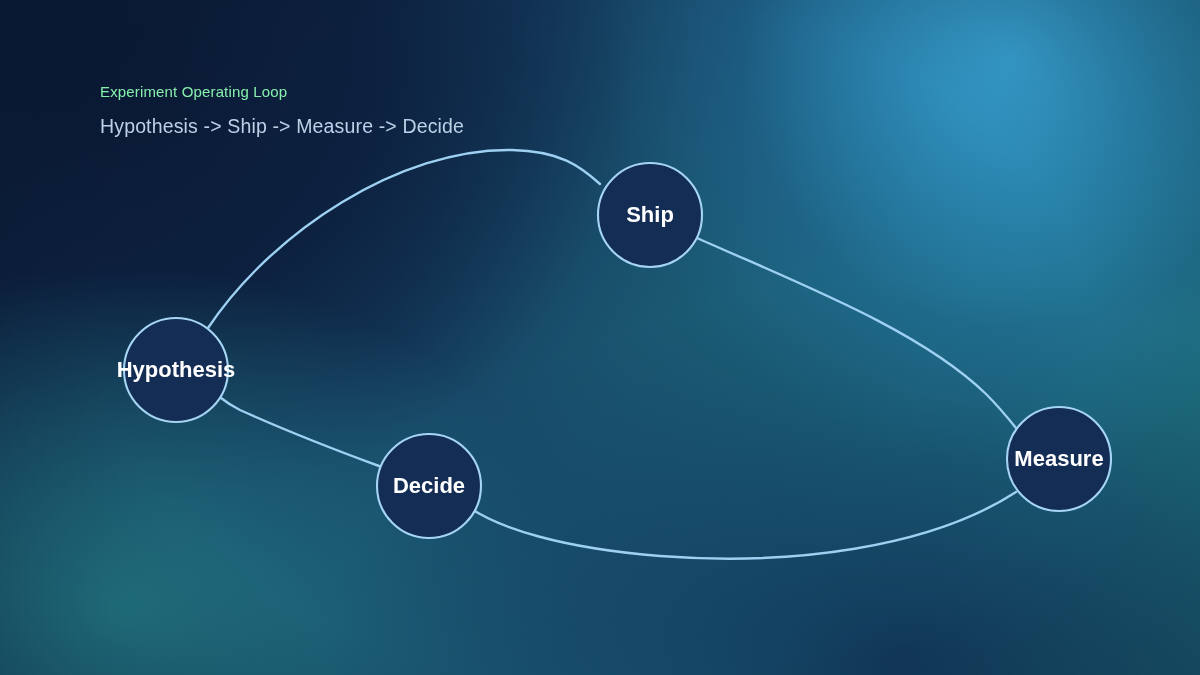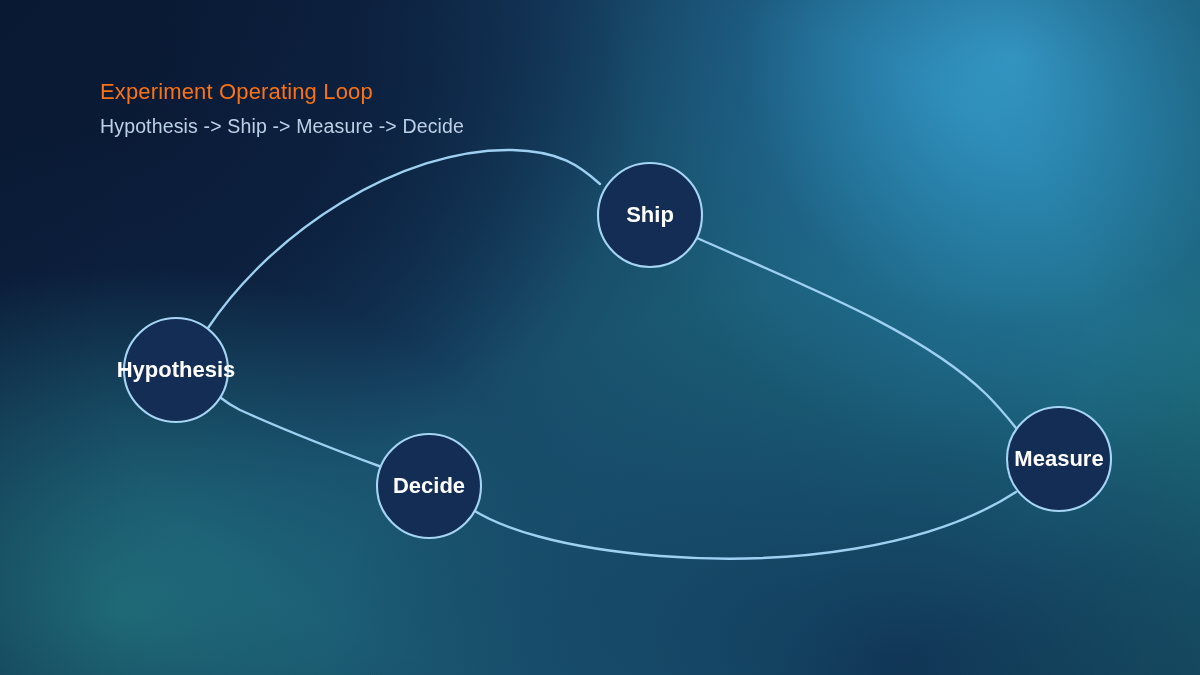--- a/index.html
+++ b/index.html
@@ -71,22 +71,22 @@
   
   .caption {
     position: absolute;
     left: 100px;
     top: 74px;
     line-height: 35px;
     white-space: nowrap;
     pointer-events: none;
   }
   .caption-title {
-    font-size: 22px;
-    color: #f97316;
+    font-size: 15px;
+    color: #86efac;
     letter-spacing: 0.15px;
   }
   .caption-sub {
     font-size: 19.5px;
     color: #bcd0e6;
     letter-spacing: 0.15px;
     text-align: center;
   }
 
   

